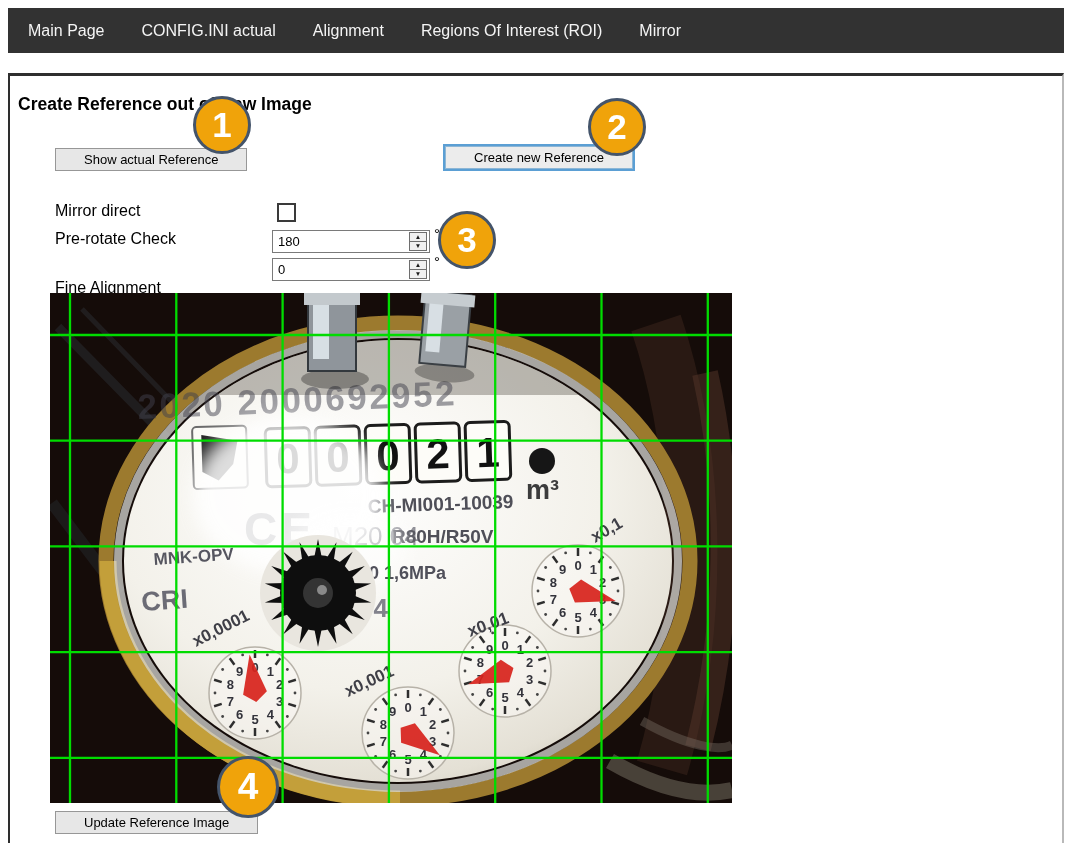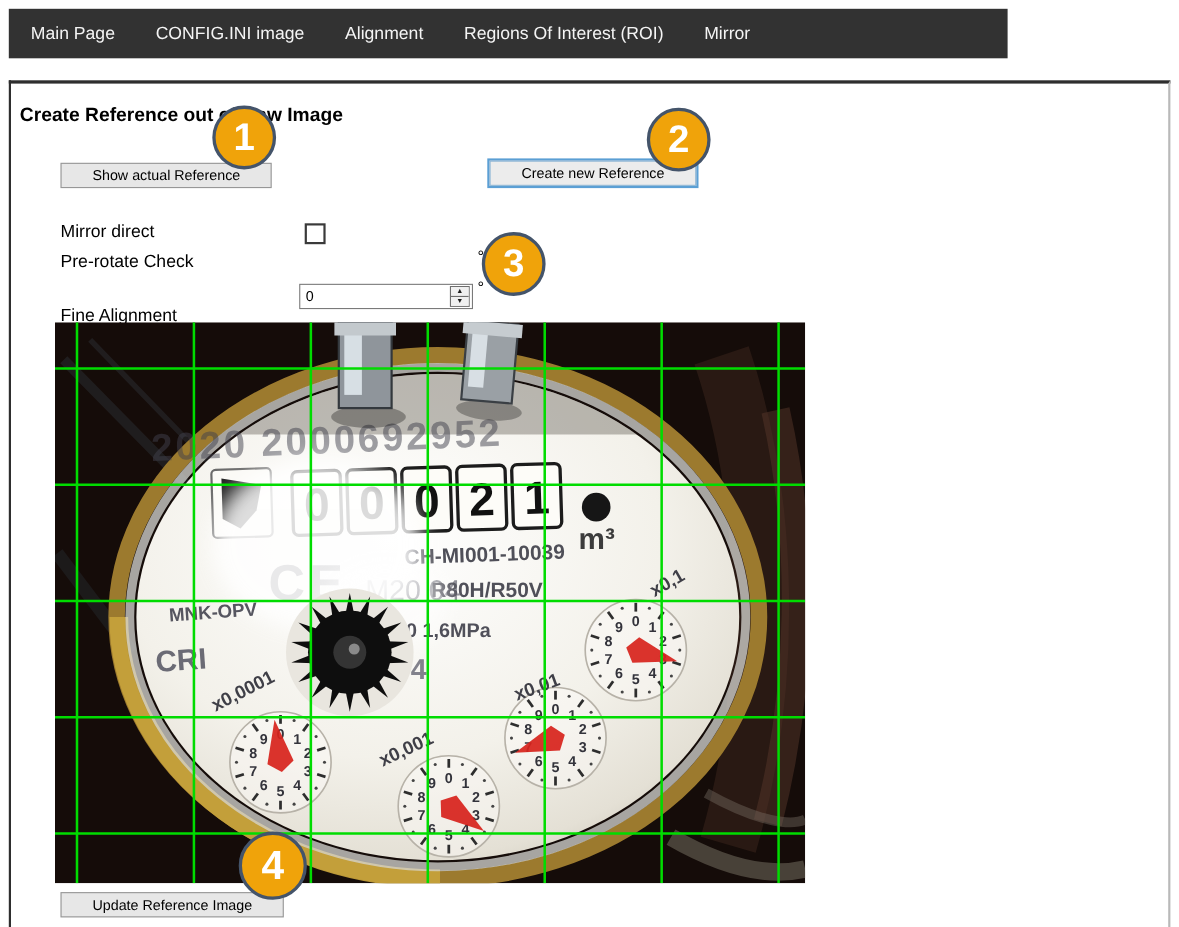--- a/index.html
+++ b/index.html
@@ -1,19 +1,19 @@
 <!DOCTYPE html>
 <html><head>
 <meta charset="utf-8">
 <style>
   html,body{margin:0;padding:0;background:#fff;font-family:"Liberation Sans",sans-serif;}
   body{position:relative;width:1072px;height:843px;overflow:hidden;}
 
   
-  .nav{position:absolute;left:8px;top:8px;width:908px;height:45px;background:#323232;
+  .nav{position:absolute;left:8px;top:8px;width:1056px;height:45px;background:#323232;
        display:flex;align-items:center;gap:37px;padding-left:20px;box-sizing:border-box;}
   .nav a{color:#f4f4f4;font-size:16px;text-decoration:none;cursor:pointer;white-space:nowrap;}
 
   
   .content{position:absolute;left:8px;top:73px;width:1056px;height:770px;box-sizing:border-box;
            border-top:3px solid #2e2e2e;border-left:2px solid #2e2e2e;border-right:2px solid #b9b9b9;
            background:#fff;}
   .content > *{position:absolute;}
 
   .page-title{left:8px;top:18px;font-size:17.5px;font-weight:bold;color:#000;margin:0;}
@@ -54,37 +54,44 @@
 
   
   .ann{position:absolute;border-radius:50%;box-sizing:border-box;display:flex;align-items:center;
        justify-content:center;color:#fff;font-weight:bold;z-index:50;}
 </style>
 </head>
 <body>
 
 <nav class="nav">
   <a>Main Page</a>
-  <a>CONFIG.INI image</a>
+  <a>CONFIG.INI actual</a>
   <a>Alignment</a>
   <a>Regions Of Interest (ROI)</a>
   <a>Mirror</a>
 </nav>
 
 <div class="content">
 
   <h1 class="page-title">Create Reference out of Raw Image</h1>
 
   <button class="btn btn-show">Show actual Reference</button>
   <button class="btn btn-create">Create new Reference</button>
 
   <span class="field-label lbl-mirror">Mirror direct</span>
   <input type="checkbox" class="checkbox" style="">
 
   <span class="field-label lbl-prerotate">Pre-rotate Check</span>
+  <div class="numwrap nw1">
+    <input type="text" value="180" style="">
+    <div class="spin">
+      <button>▲</button>
+      <button>▼</button>
+    </div>
+  </div>
   <span class="degree deg1">°</span>
 
   <span class="field-label lbl-finealign">Fine Alignment</span>
   <div class="numwrap nw2">
     <input type="text" value="0" style="">
     <div class="spin">
       <button>▲</button>
       <button>▼</button>
     </div>
   </div>

